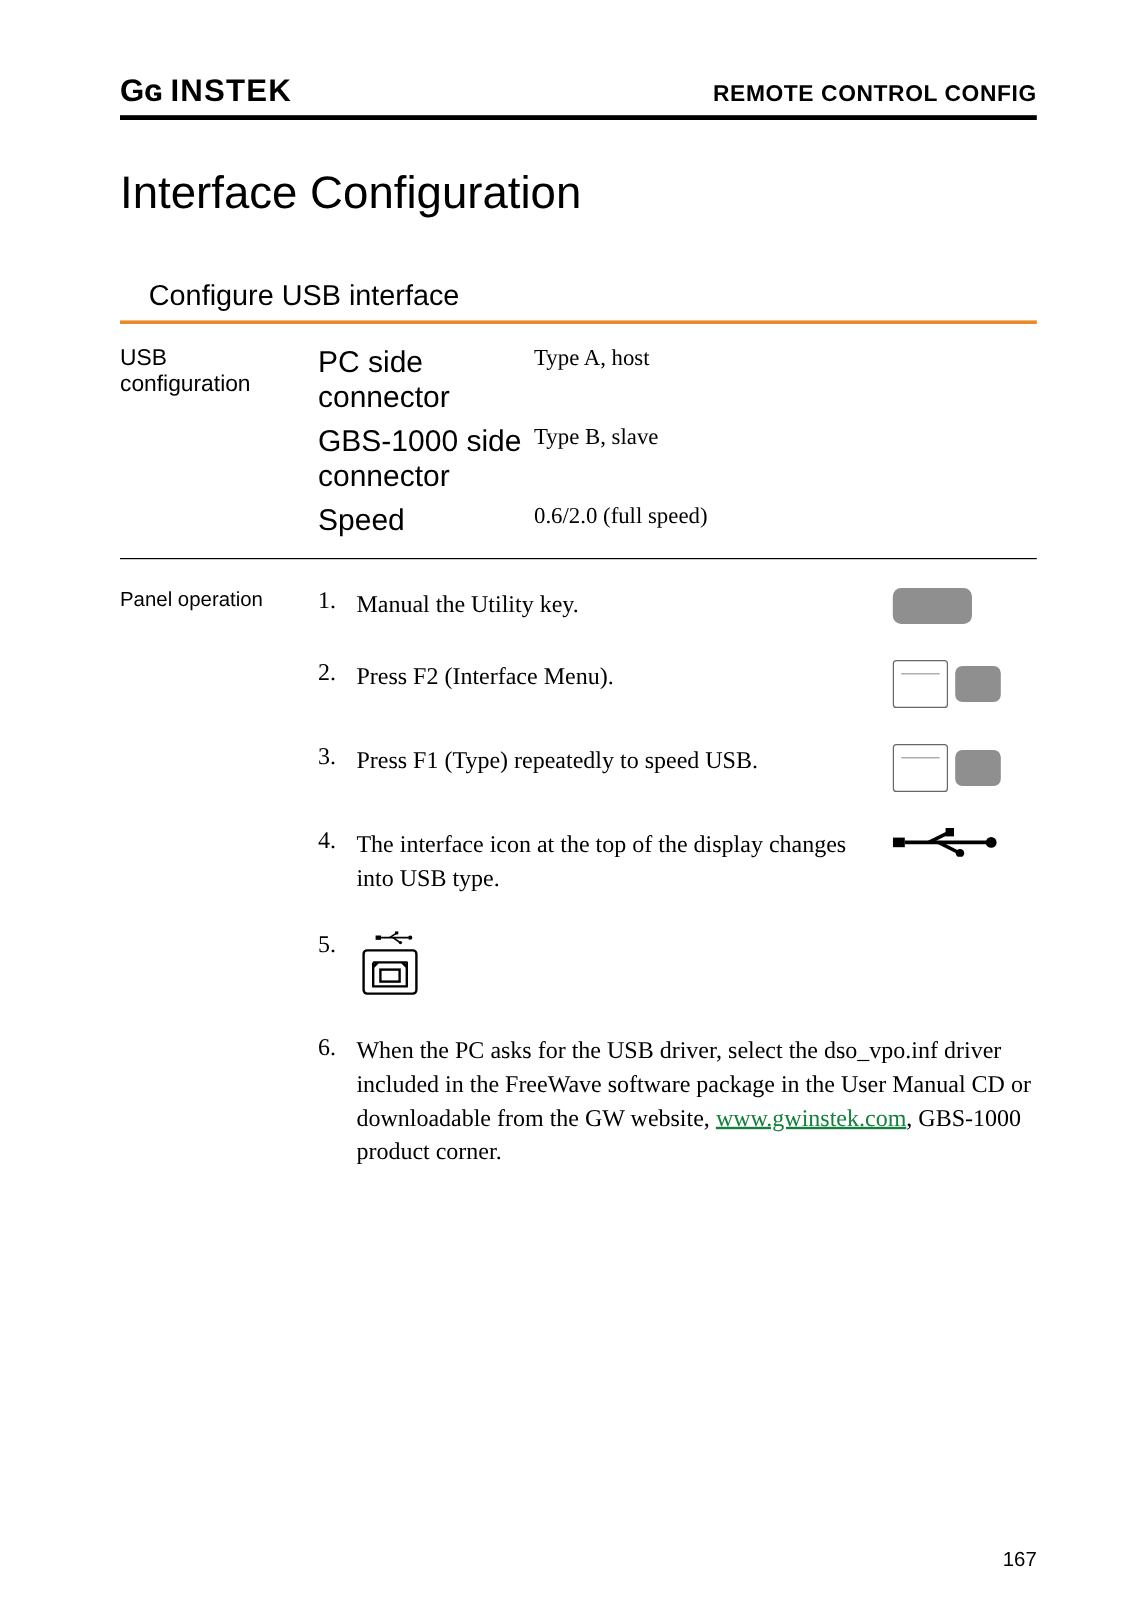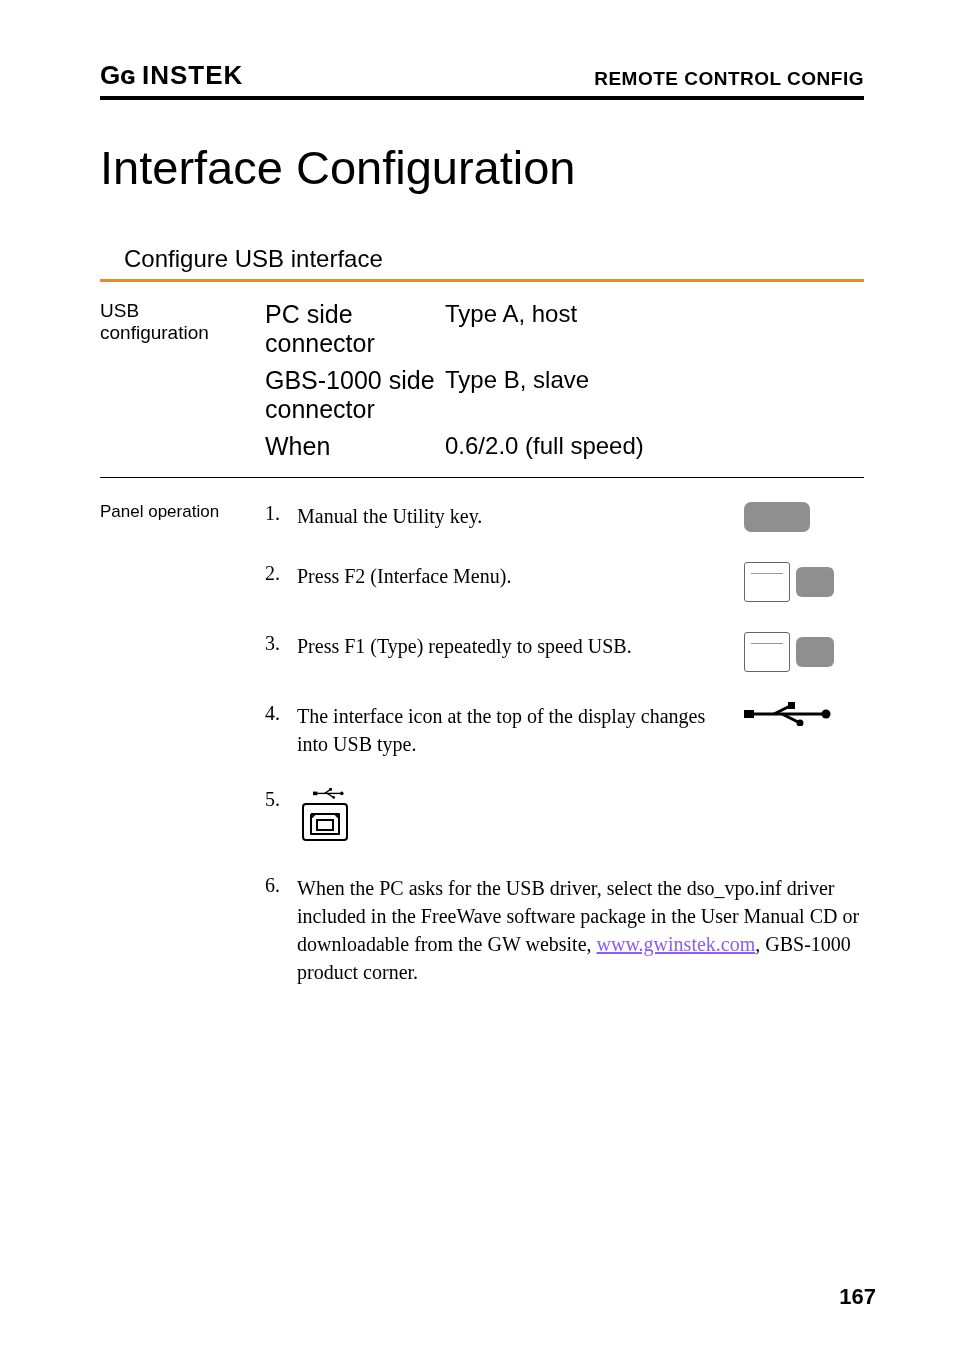--- a/index.html
+++ b/index.html
@@ -30,21 +30,21 @@
   }
   .header-right {
     font-family: "Segoe UI", Arial, sans-serif;
     font-weight: 700;
     font-size: 19px;
     letter-spacing: 0.5px;
   }
   h1.page-title {
     font-family: "Segoe UI Light", "Segoe UI", Arial, sans-serif;
     font-weight: 300;
-    font-size: 47px;
+    font-size: 38px;
     margin: 13px 0 50px 0;
   }
   h2.section-title {
     font-family: "Segoe UI", Arial, sans-serif;
     font-weight: 400;
     font-size: 24px;
     margin-bottom: 6px;
     margin-left: 24px;
   }
   .orange-rule {
@@ -65,22 +65,22 @@
     width: 165px;
     font-family: "Segoe UI", Arial, sans-serif;
     font-size: 19px;
   }
   .conf-table td.col-key {
     width: 180px;
     font-family: "Segoe UI", Arial, sans-serif;
     font-size: 25px;
   }
   .conf-table td.col-val {
-    font-family: Liberation Sans, sans-serif;
-    font-size: 24px;
+    font-family: Liberation Serif, serif;
+    font-size: 19px;
   }
   .conf-table tr.last td {
     padding-bottom: 10px;
   }
   .thin-rule {
     height: 1px;
     background: #000;
     margin: 6px 0 24px 0;
   }
   .panel-row {
@@ -157,30 +157,30 @@
   }
   .usb-conn-svg {
     width: 90px;
     height: 24px;
   }
   .usb-port {
     width: 56px;
     height: 56px;
   }
   .link {
-    color: #8b5cf6;
+    color: #15803d;
     text-decoration: underline;
   }
   .page-num {
     position: absolute;
     bottom: 40px;
-    right: 78px;
-    font-family: "Segoe UI", Arial, sans-serif;
-    font-weight: 700;
-    font-size: 22px;
+    right: 90px;
+    font-family: "Segoe UI", Arial, sans-serif;
+    font-weight: 400;
+    font-size: 17px;
   }
 </style>
 </head>
 <body>
 
 <div class="top-header">
   <div class="logo">
     <svg width="170" height="30" viewBox="0 0 170 30">
       <text x="0" y="24" font-family="Arial Black, Arial" font-weight="900" font-size="26" fill="#000">G</text>
       <text x="20" y="24" font-family="Arial Black, Arial" font-weight="900" font-size="26" fill="#000">ԍ</text>
@@ -203,21 +203,21 @@
       <span>configuration</span>
     </td>
     <td class="col-key">PC side connector</td>
     <td class="col-val">Type A, host</td>
   </tr>
   <tr>
     <td class="col-key">GBS-1000 side connector</td>
     <td class="col-val">Type B, slave</td>
   </tr>
   <tr class="last">
-    <td class="col-key">When</td>
+    <td class="col-key">Speed</td>
     <td class="col-val">0.6/2.0 (full speed)</td>
   </tr>
 </tbody>
   </table>
 <div class="thin-rule"></div>
 
 <div class="panel-row">
   <div class="panel-label">Panel operation</div>
   <div class="steps">
 

